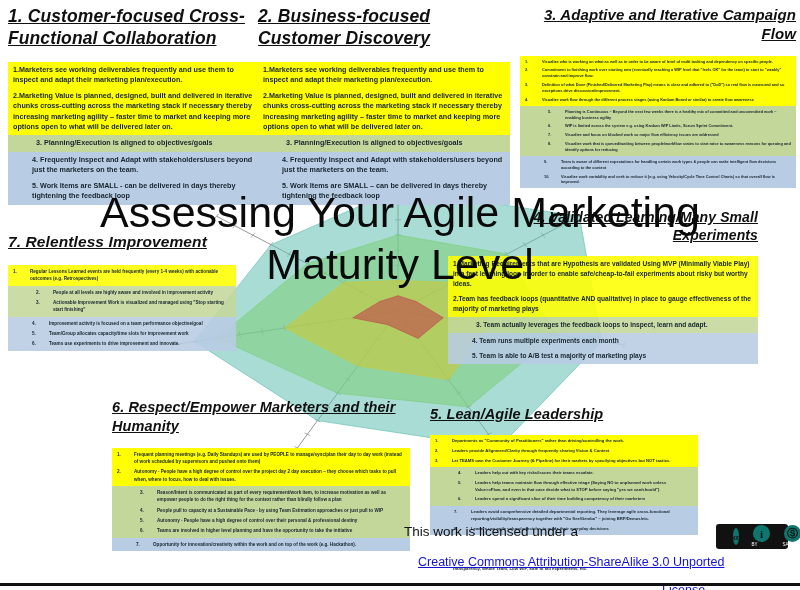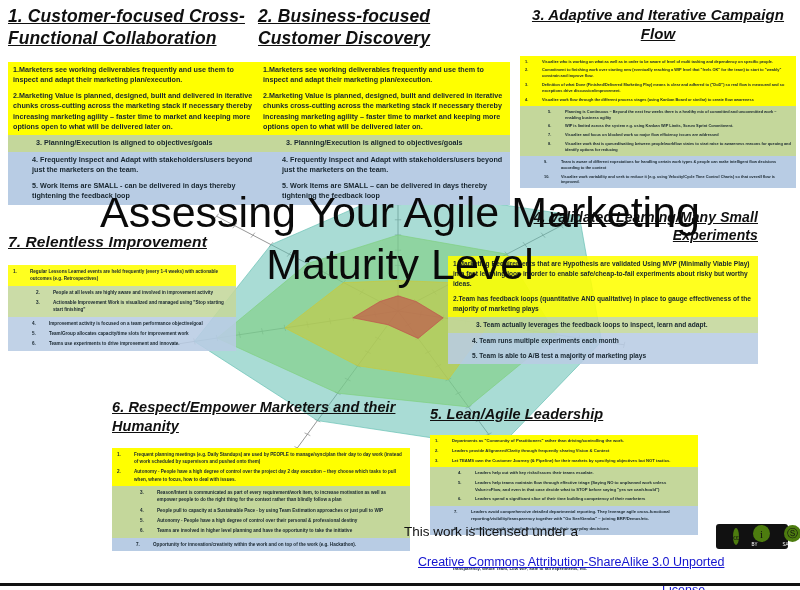--- a/index.html
+++ b/index.html
@@ -36,21 +36,21 @@
   
   #card-1{left:8px;top:6px;width:252px;}
   #card-1 .card-title{font-size:17.5px;}
   #card-1 .band{font-size:7.2px;line-height:1.45;font-weight:bold;color:#17252e;}
 
   #card-2{left:258px;top:6px;width:252px;}
   #card-2 .card-title{font-size:17.5px;}
   #card-2 .band{font-size:7.2px;line-height:1.45;font-weight:bold;color:#17252e;}
 
   #card-3{left:520px;top:6px;width:276px;}
-  #card-3 .card-title{font-size:15px;text-align:center;}
+  #card-3 .card-title{font-size:15px;text-align:right;}
   #card-3 .band{font-size:3.9px;line-height:1.5;font-weight:bold;color:#17252e;}
 
   #card-4{left:448px;top:208px;width:310px;}
   #card-4 .card-title{font-size:14px;text-align:right;line-height:1.3;}
   #card-4 .band{font-size:6.6px;line-height:1.5;font-weight:bold;color:#17252e;}
 
   #card-5{left:430px;top:405px;width:268px;}
   #card-5 .card-title{font-size:14.5px;}
   #card-5 .band{font-size:4.2px;line-height:1.6;font-weight:bold;color:#17252e;}
 
@@ -81,23 +81,23 @@
   #license-line1{
     position:absolute;left:404px;top:0;width:300px;text-align:left;
     font-size:13.5px;color:#111;
   }
   #cc-badge{
     position:absolute;left:716px;top:0px;width:72px;height:25px;
     background:#111;border-radius:3px;display:flex;align-items:center;
     justify-content:space-around;padding:0 3px;box-sizing:border-box;
   }
   .cc-circ{
-    width:17px;height:17px;border-radius:50%;background:#4d7c0f;color:#111;
+    width:17px;height:17px;border-radius:50%;background:#0f766e;color:#111;
     display:flex;align-items:center;justify-content:center;
-    font-size:11px;font-weight:normal;font-family:"Liberation Serif",serif;margin-left:14px;
+    font-size:11px;font-weight:bold;font-family:"Liberation Serif",serif;margin-left:14px;
   }
   .cc-circ.wide{width:19px;font-size:9px;letter-spacing:-1px;}
   .cc-slot{display:flex;flex-direction:column;align-items:center;}
   .cc-slot small{color:#fff;font-size:4.5px;line-height:1;margin-top:1px;}
   #license-line2{
     position:absolute;left:418px;top:30px;width:330px;
     font-size:12.5px;color:#1414cf;text-decoration:underline;line-height:1.35;
   }
   #license-line3{
     position:absolute;left:662px;top:59px;font-size:12.5px;color:#1414cf;

